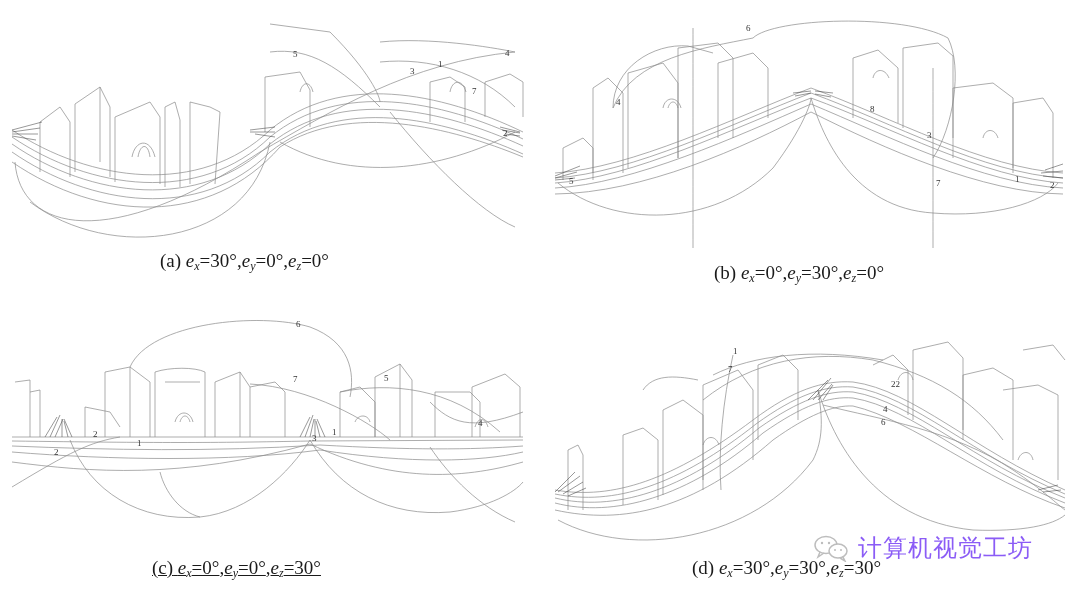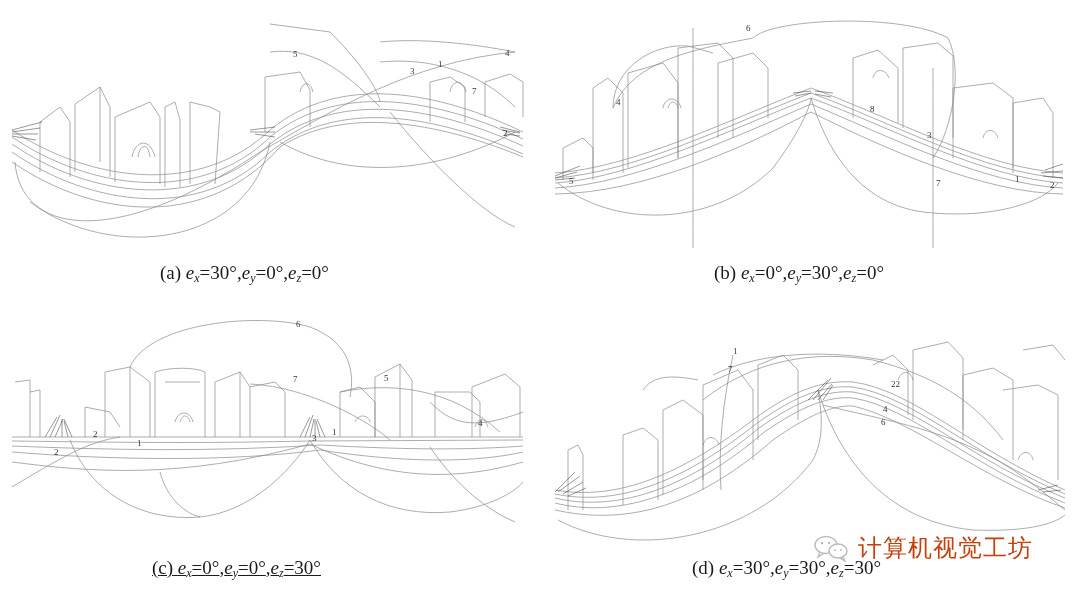--- a/index.html
+++ b/index.html
@@ -3,21 +3,21 @@
 <meta charset="utf-8">
 <style>
   html,body{margin:0;padding:0;background:#ffffff;}
   body{width:1080px;height:596px;position:relative;overflow:hidden;font-family:"Liberation Serif","DejaVu Serif",serif;color:#222;}
   .panel{position:absolute;}
   .panel svg{position:absolute;left:0;top:0;overflow:visible;}
   .caption{position:absolute;font-family:"Liberation Serif","DejaVu Serif",serif;font-size:19px;color:#1a1a1a;white-space:nowrap;}
   .caption i{font-style:italic;}
   .caption sub{font-size:12px;font-style:italic;vertical-align:-3px;}
   .lbl{font-family:"Liberation Serif","DejaVu Serif",serif;font-size:9px;fill:#333;}
-  .watermark{position:absolute;left:812px;top:532px;font-family:Liberation Serif, serif;font-size:24px;color:#c2410c;letter-spacing:1px;}
+  .watermark{position:absolute;left:812px;top:532px;font-family:Liberation Serif, serif;font-size:24px;color:#8b5cf6;letter-spacing:1px;}
   .wm-icon{position:absolute;left:812px;top:534px;width:40px;height:28px;}
 </style>
 </head>
 <body>
 
 <div class="panel" style="left:10px;top:12px;width:515px;height:235px;">
   <svg width="515" height="235" viewBox="0 0 515 235">
     <g fill="none" stroke="#8a8a8a" stroke-width="0.7">
 
       <path d="M2,118 C80,170 190,185 260,118 C330,60 430,80 513,120"></path>
@@ -55,21 +55,21 @@
       <path d="M490,115 l20,5 M492,118 l18,3 M495,122 l15,2"></path>
     </g>
     <text class="lbl" x="283" y="45">5</text>
     <text class="lbl" x="400" y="62">3</text>
     <text class="lbl" x="428" y="55">1</text>
     <text class="lbl" x="495" y="44">4</text>
     <text class="lbl" x="462" y="82">7</text>
     <text class="lbl" x="493" y="124">2</text>
   </svg>
 </div>
-<div class="caption" style="left:160px;top:262px;">
+<div class="caption" style="left:160px;top:250px;">
   <span>(a)</span>
   <i>e</i><sub>x</sub><span>=30°</span>,<i>e</i><sub>y</sub><span>=0°</span>,<i>e</i><sub>z</sub><span>=0°</span>
 </div>
 
 <div class="panel" style="left:553px;top:8px;width:512px;height:240px;">
   <svg width="512" height="240" viewBox="0 0 512 240">
     <g fill="none" stroke="#8a8a8a" stroke-width="0.7">
       <path d="M2,165 C80,160 180,110 258,80 C340,110 430,160 510,165"></path>
       <path d="M2,170 C80,165 180,115 258,85 C340,115 430,165 510,170"></path>
       <path d="M2,175 C80,170 180,120 258,90 C340,120 430,170 510,175"></path>

